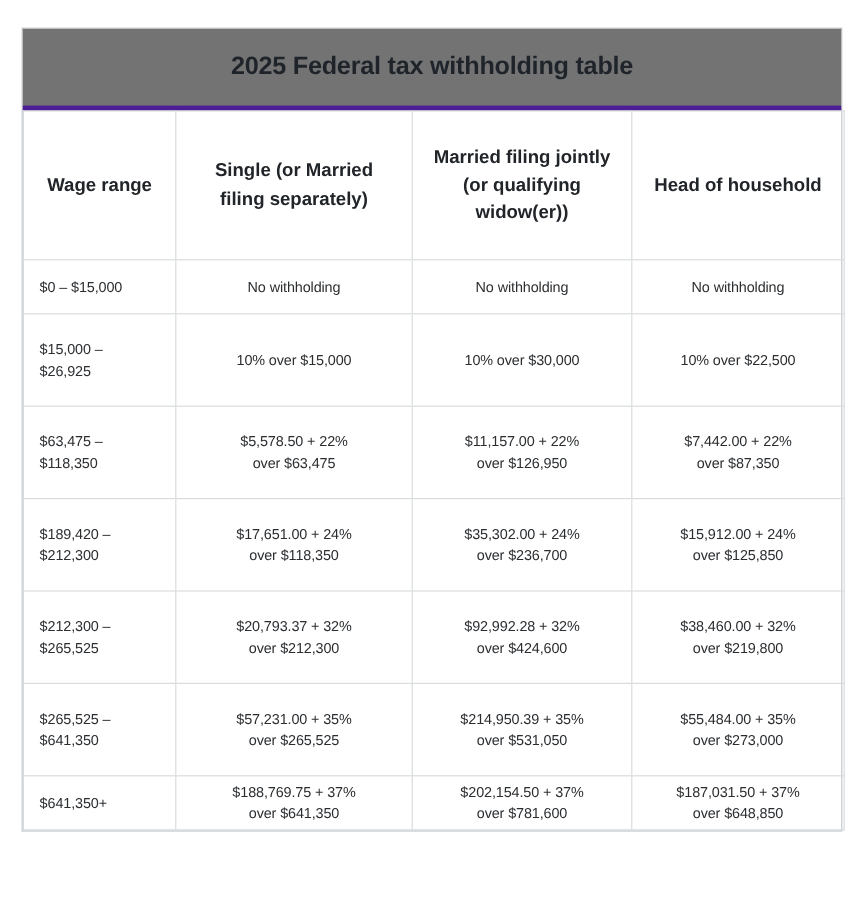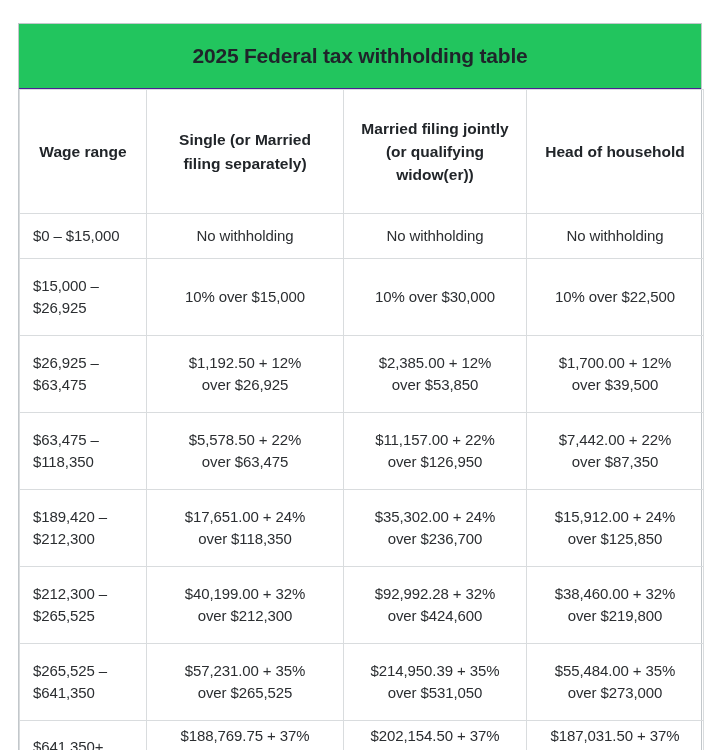--- a/index.html
+++ b/index.html
@@ -14,22 +14,22 @@
   .card {
     position: absolute;
     left: 18px; top: 23px;
     width: 684px;
     border: 1px solid #c2c7cb;
     background: #ffffff;
     box-sizing: border-box;
   }
   .title-bar {
     height: 64px;
-    background: #22c55e;
-    border-bottom: 1px solid #4c1d95;
+    background: #737373;
+    border-bottom: 4px solid #4c1d95;
     display: flex;
     align-items: center;
     justify-content: center;
   }
   .title-bar h1 {
     margin: 0;
     font-size: 21px;
     font-weight: 700;
     color: #1f242a;
     letter-spacing: -0.2px;
@@ -52,21 +52,21 @@
     box-sizing: border-box;
   }
   thead tr { height: 124px; }
   th {
     font-size: 15.5px;
     font-weight: 700;
     line-height: 1.5;
     color: #212529;
   }
   td {
-    font-size: 15px;
+    font-size: 12px;
     font-weight: 400;
     line-height: 1.5;
     color: #2b2e31;
     letter-spacing: -0.1px;
   }
   td:first-child {
     text-align: left;
     padding-left: 13px;
     padding-right: 6px;
   }
@@ -107,30 +107,20 @@
           <td>No withholding</td>
         </tr>
         <tr>
           <td>$15,000 –
 $26,925</td>
           <td>10% over $15,000</td>
           <td>10% over $30,000</td>
           <td>10% over $22,500</td>
         </tr>
         <tr>
-          <td>$26,925 –
-$63,475</td>
-          <td>$1,192.50 + 12%
-over $26,925</td>
-          <td>$2,385.00 + 12%
-over $53,850</td>
-          <td>$1,700.00 + 12%
-over $39,500</td>
-        </tr>
-        <tr>
           <td>$63,475 –
 $118,350</td>
           <td>$5,578.50 + 22%
 over $63,475</td>
           <td>$11,157.00 + 22%
 over $126,950</td>
           <td>$7,442.00 + 22%
 over $87,350</td>
         </tr>
         <tr>
@@ -139,21 +129,21 @@
           <td>$17,651.00 + 24%
 over $118,350</td>
           <td>$35,302.00 + 24%
 over $236,700</td>
           <td>$15,912.00 + 24%
 over $125,850</td>
         </tr>
         <tr>
           <td>$212,300 –
 $265,525</td>
-          <td>$40,199.00 + 32%
+          <td>$20,793.37 + 32%
 over $212,300</td>
           <td>$92,992.28 + 32%
 over $424,600</td>
           <td>$38,460.00 + 32%
 over $219,800</td>
         </tr>
         <tr>
           <td>$265,525 –
 $641,350</td>
           <td>$57,231.00 + 35%

